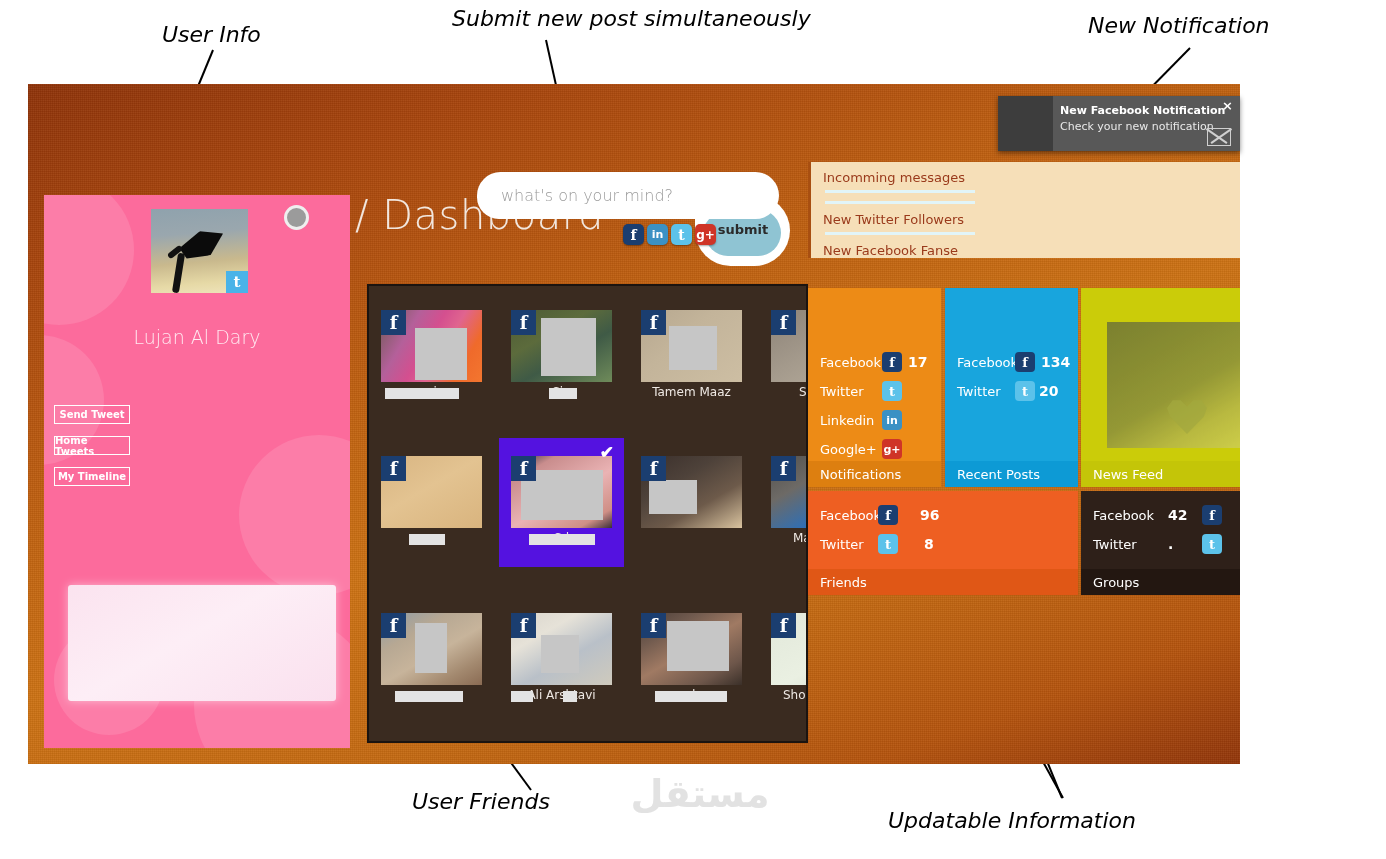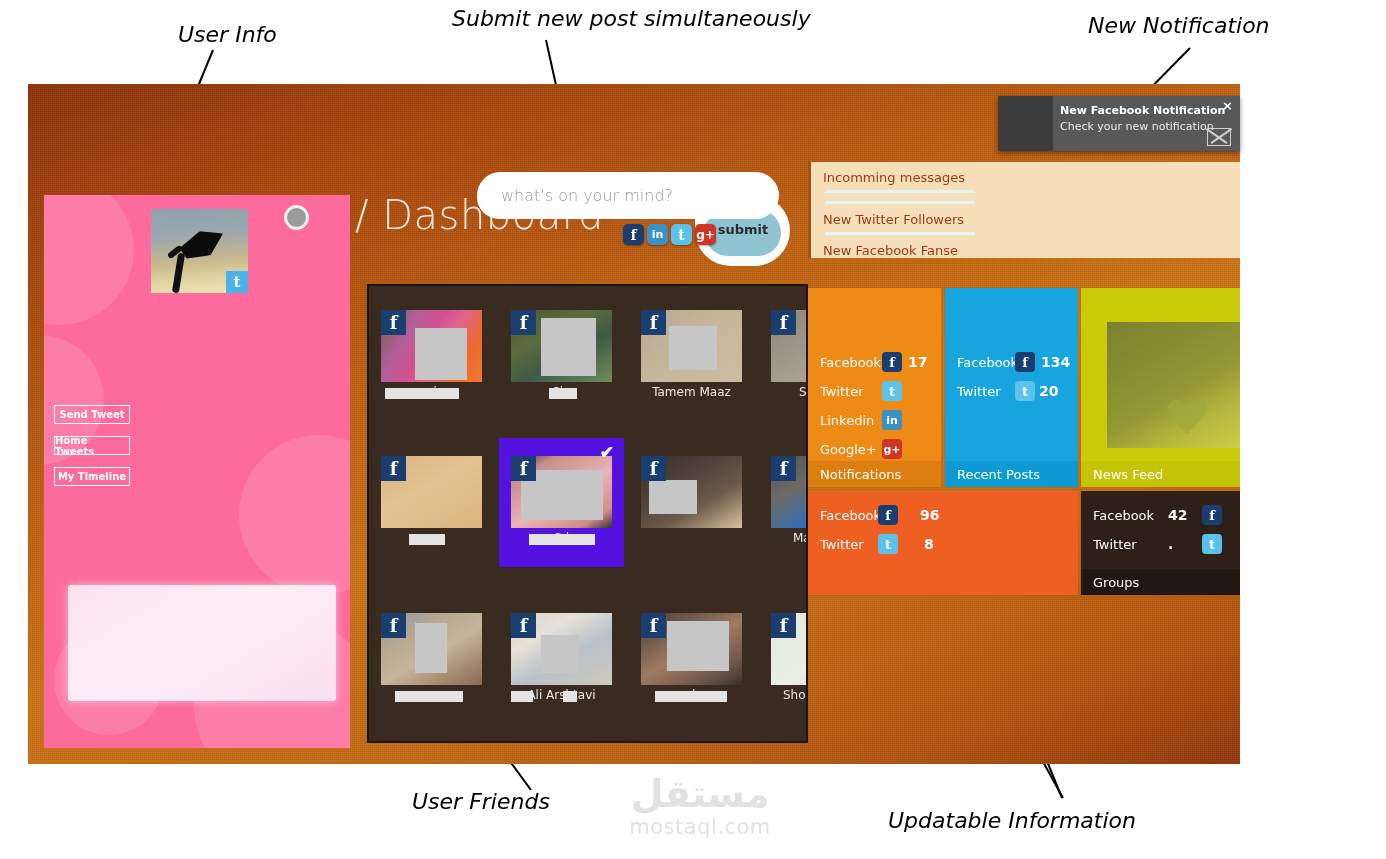--- a/index.html
+++ b/index.html
@@ -291,21 +291,21 @@
   #watermark{
     position:absolute;left:600px;top:775px;width:200px;text-align:center;
     color:#e2e2e2;
   }
   #wm-ar{font-family:"DejaVu Sans",sans-serif;font-size:38px;font-weight:bold;line-height:1;}
   #wm-en{font-family:"DejaVu Sans",sans-serif;font-size:21px;letter-spacing:.5px;margin-top:2px;}
 </style>
 </head>
 <body>
 
-<div class="anno" style="left:162px;top:22px;font-size:22px;margin-left:16px;">User Info</div>
+<div class="anno" style="left:162px;top:22px;font-size:22px;">User Info</div>
 <svg class="anno-line" style="left:140px;top:48px;" width="90" height="160">
   <line x1="73" y1="2" x2="10" y2="155" stroke="#000" stroke-width="2"></line>
 </svg>
 
 <div class="anno" style="left:452px;top:6px;font-size:22px;font-style:italic;">Submit new post simultaneously</div>
 <svg class="anno-line" style="left:540px;top:38px;" width="50" height="165">
   <line x1="6" y1="2" x2="41" y2="160" stroke="#000" stroke-width="2"></line>
 </svg>
 
 <div class="anno" style="left:1088px;top:13px;font-size:22px;">New Notification</div>
@@ -337,20 +337,21 @@
 
     <div id="avatar-frame">
       <div id="avatar-cap"></div>
       <div id="avatar-arm"></div>
       <div id="avatar-arm2"></div>
       <div id="avatar-tw-badge">t</div>
     </div>
 
     <div id="status-dot"></div>
 
+    <div id="user-name">Lujan Al Dary</div>
 
     <div class="pink-btn" id="btn-send-tweet">Send Tweet</div>
     <div class="pink-btn" id="btn-home-tweets">Home Tweets</div>
     <div class="pink-btn" id="btn-my-timeline">My Timeline</div>
 
     <div id="pink-note"></div>
   </div>
 
   <div id="composer">
     <div id="submit-blob"></div>
@@ -555,20 +556,21 @@
         <span class="stat-name">Facebook</span>
         <span class="stat-icon soc-fb" style="font-family:'DejaVu Serif',serif;">f</span>
         <span class="stat-val" style="margin-left:22px;">96</span>
       </div>
       <div class="stat-row">
         <span class="stat-name">Twitter</span>
         <span class="stat-icon soc-tw" style="font-family:'DejaVu Serif',serif;">t</span>
         <span class="stat-val" style="margin-left:26px;">8</span>
       </div>
     </div>
+    <div class="tile-label">Friends</div>
   </div>
 
   <div class="tile" id="tile-groups">
     <div class="stats">
       <div class="stat-row">
         <span class="stat-name">Facebook</span>
         <span class="stat-val">42</span>
         <span class="stat-icon soc-fb" style="font-family:'DejaVu Serif',serif;">f</span>
       </div>
       <div class="stat-row">
@@ -584,14 +586,13 @@
 <div id="toast">
   <div id="toast-thumb"></div>
   <div id="toast-title">New Facebook Notification</div>
   <div id="toast-sub">Check your new notification</div>
   <div id="toast-close">×</div>
   <div id="toast-env"></div>
 </div>
 
 <div id="watermark">
   <div id="wm-ar">مستقل</div>
-  <div id="wm-en">mostaql.com</div>
 </div>
 
 </body></html>

